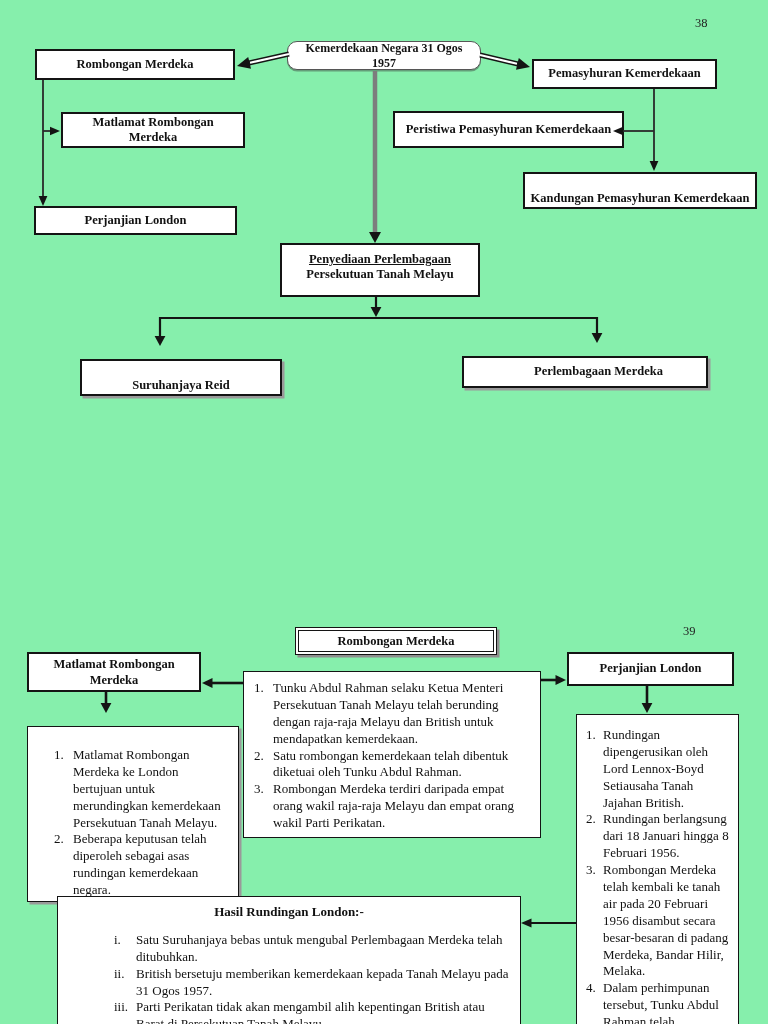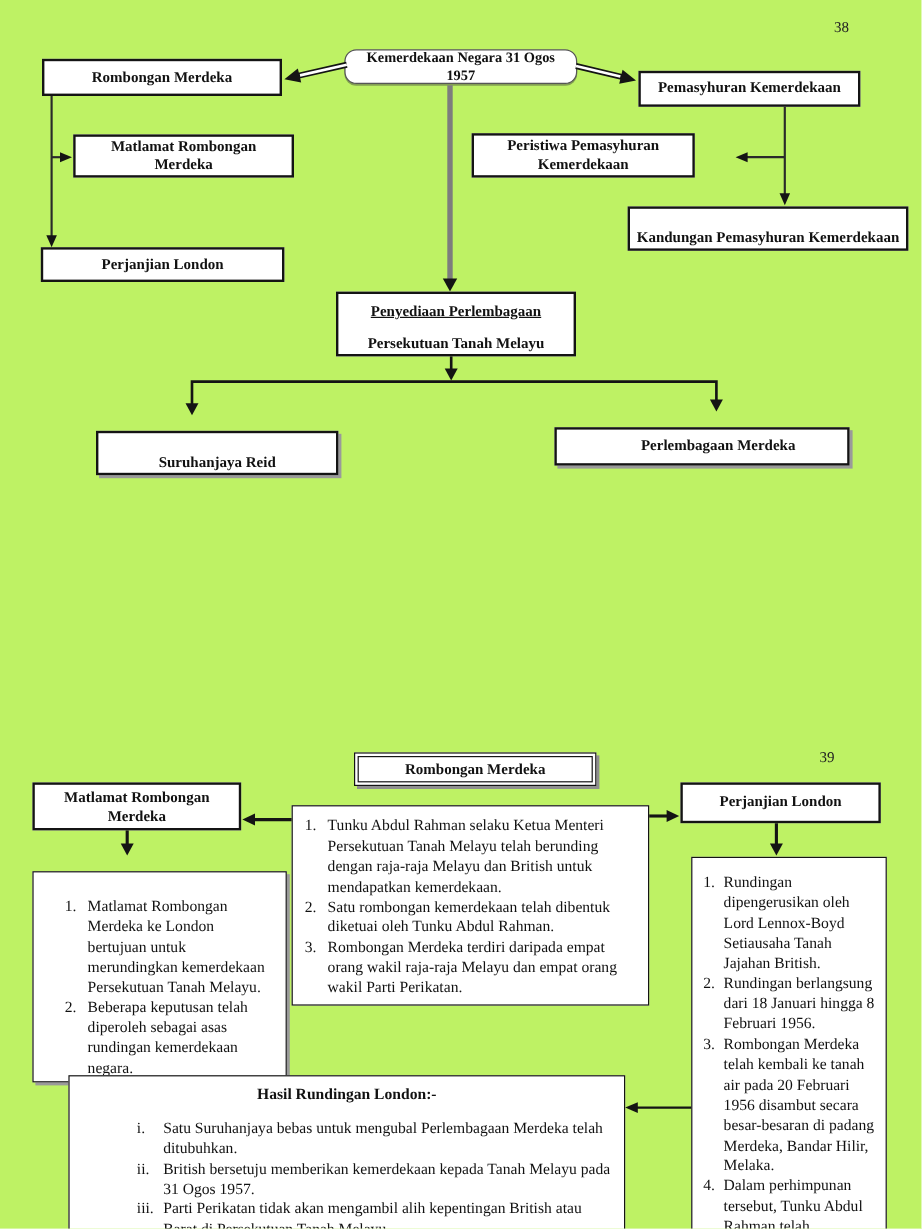--- a/index.html
+++ b/index.html
@@ -1,17 +1,17 @@
 <!DOCTYPE html>
 <html><head>
 <meta charset="utf-8">
 <style>
   html,body{margin:0;padding:0;background:#fff;}
   .page{
-    position:relative;width:768px;height:1024px;overflow:hidden;background:#bef264;
+    position:relative;width:768px;height:1024px;overflow:hidden;background:#86efac;
     font-family:"Liberation Serif","DejaVu Serif",serif;color:#111;
   }
   .pagenum{position:absolute;font-size:12.5px;color:#222;}
   .box{
     position:absolute;box-sizing:border-box;border:2px solid #141414;background:#fff;
     display:flex;align-items:center;justify-content:center;text-align:center;
     font-weight:bold;font-size:12.5px;line-height:1.22;padding:2px 5px;
   }
   .box.topalign{align-items:flex-start;padding-top:17px;}
   .rounded{
@@ -56,36 +56,36 @@
     </div>
 
     <div class="box" style="left:532px;top:59px;width:185px;height:30px;">
       <span>Pemasyhuran Kemerdekaan</span>
     </div>
 
     <div class="box" style="left:61px;top:112px;width:184px;height:36px;">
       <span>Matlamat Rombongan Merdeka</span>
     </div>
 
-    <div class="box" style="left:393px;top:111px;width:186px;height:37px;">
+    <div class="box" style="left:393px;top:111px;width:231px;height:37px;">
       <span>Peristiwa Pemasyhuran Kemerdekaan</span>
     </div>
 
     <div class="box topalign" style="left:523px;top:172px;width:234px;height:37px;">
       <span>Kandungan Pemasyhuran Kemerdekaan</span>
     </div>
 
     <div class="box" style="left:34px;top:206px;width:203px;height:29px;">
       <span>Perjanjian London</span>
     </div>
 
     <div class="box topalign" style="left:280px;top:243px;width:200px;height:54px;padding-top:7px;">
       <span>
         <span style="display:block;text-decoration:underline;">Penyediaan Perlembagaan</span>
-        <span style="display:block;margin-top:12px;">Persekutuan Tanah Melayu</span>
+        <span style="display:block;">Persekutuan Tanah Melayu</span>
       </span>
     </div>
 
     <div class="box topalign shadow" style="left:80px;top:347px;width:202px;height:37px;">
       <span>Suruhanjaya Reid</span>
     </div>
 
     <div class="box shadow" style="left:462px;top:344px;width:246px;height:32px;padding-left:32px;">
       <span>Perlembagaan Merdeka</span>
     </div>

